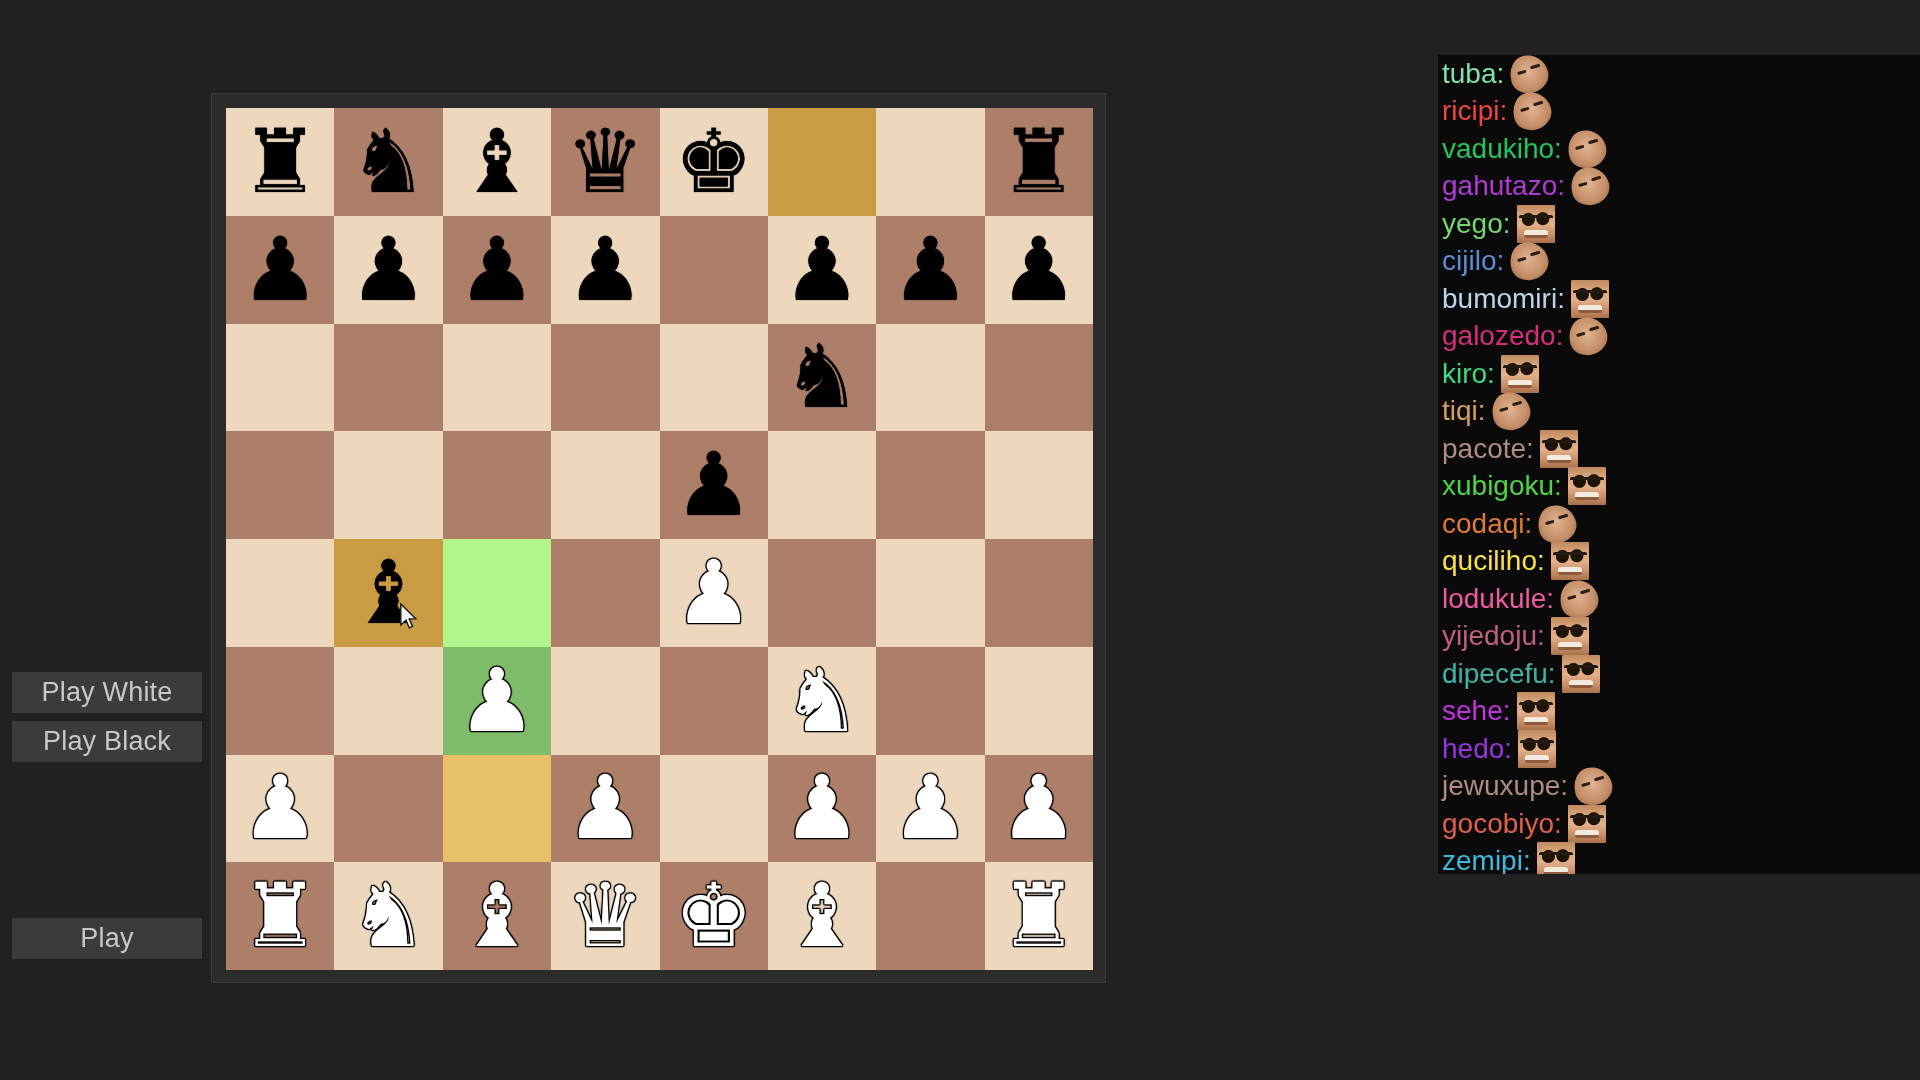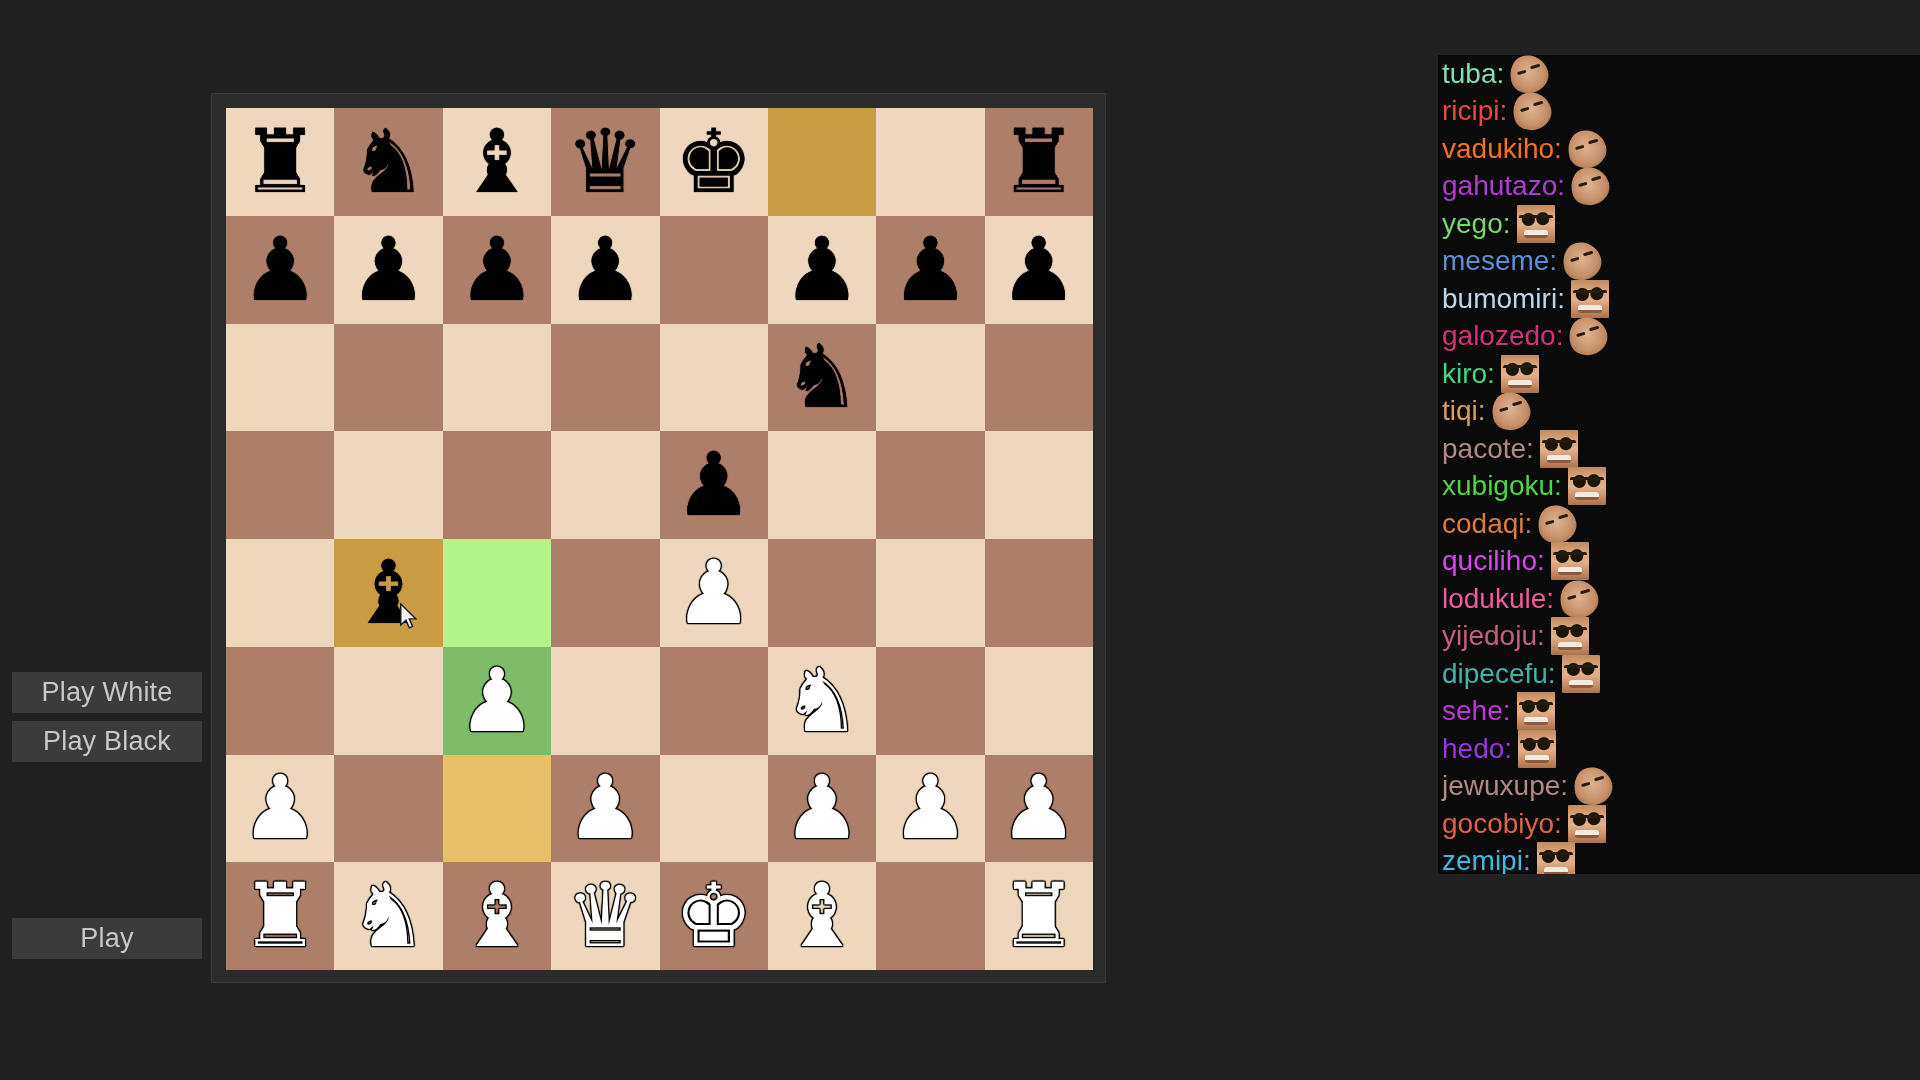--- a/index.html
+++ b/index.html
@@ -285,33 +285,33 @@
 
   <div class="chat-line">
         <span class="chat-name" style="color: rgb(127, 224, 176);">tuba:</span>
         <span class="emote b"></span>
       </div>
       <div class="chat-line">
         <span class="chat-name" style="color: #ef4444;">ricipi:</span>
         <span class="emote b"></span>
       </div>
       <div class="chat-line">
-        <span class="chat-name" style="color: #f97316;">vadukiho:</span>
+        <span class="chat-name" style="color: #22c55e;">vadukiho:</span>
         <span class="emote b"></span>
       </div>
       <div class="chat-line">
         <span class="chat-name" style="color: rgb(177, 58, 214);">gahutazo:</span>
         <span class="emote b"></span>
       </div>
       <div class="chat-line">
         <span class="chat-name" style="color: rgb(116, 216, 106);">yego:</span>
         <span class="emote a"></span>
       </div>
       <div class="chat-line">
-        <span class="chat-name" style="color: rgb(91, 142, 214);">meseme:</span>
+        <span class="chat-name" style="color: rgb(91, 142, 214);">cijilo:</span>
         <span class="emote b"></span>
       </div>
       <div class="chat-line">
         <span class="chat-name" style="color: rgb(188, 212, 236);">bumomiri:</span>
         <span class="emote a"></span>
       </div>
       <div class="chat-line">
         <span class="chat-name" style="color: rgb(212, 48, 122);">galozedo:</span>
         <span class="emote b"></span>
       </div>
@@ -329,21 +329,21 @@
       </div>
       <div class="chat-line">
         <span class="chat-name" style="color: rgb(79, 212, 68);">xubigoku:</span>
         <span class="emote a"></span>
       </div>
       <div class="chat-line">
         <span class="chat-name" style="color: rgb(224, 122, 58);">codaqi:</span>
         <span class="emote b"></span>
       </div>
       <div class="chat-line">
-        <span class="chat-name" style="color: #d946ef; text-align: center;">quciliho:</span>
+        <span class="chat-name" style="color: #fde047; text-align: center;">quciliho:</span>
         <span class="emote a"></span>
       </div>
       <div class="chat-line">
         <span class="chat-name" style="color: rgb(239, 90, 160);">lodukule:</span>
         <span class="emote b"></span>
       </div>
       <div class="chat-line">
         <span class="chat-name" style="color: rgb(192, 96, 122);">yijedoju:</span>
         <span class="emote a"></span>
       </div>

